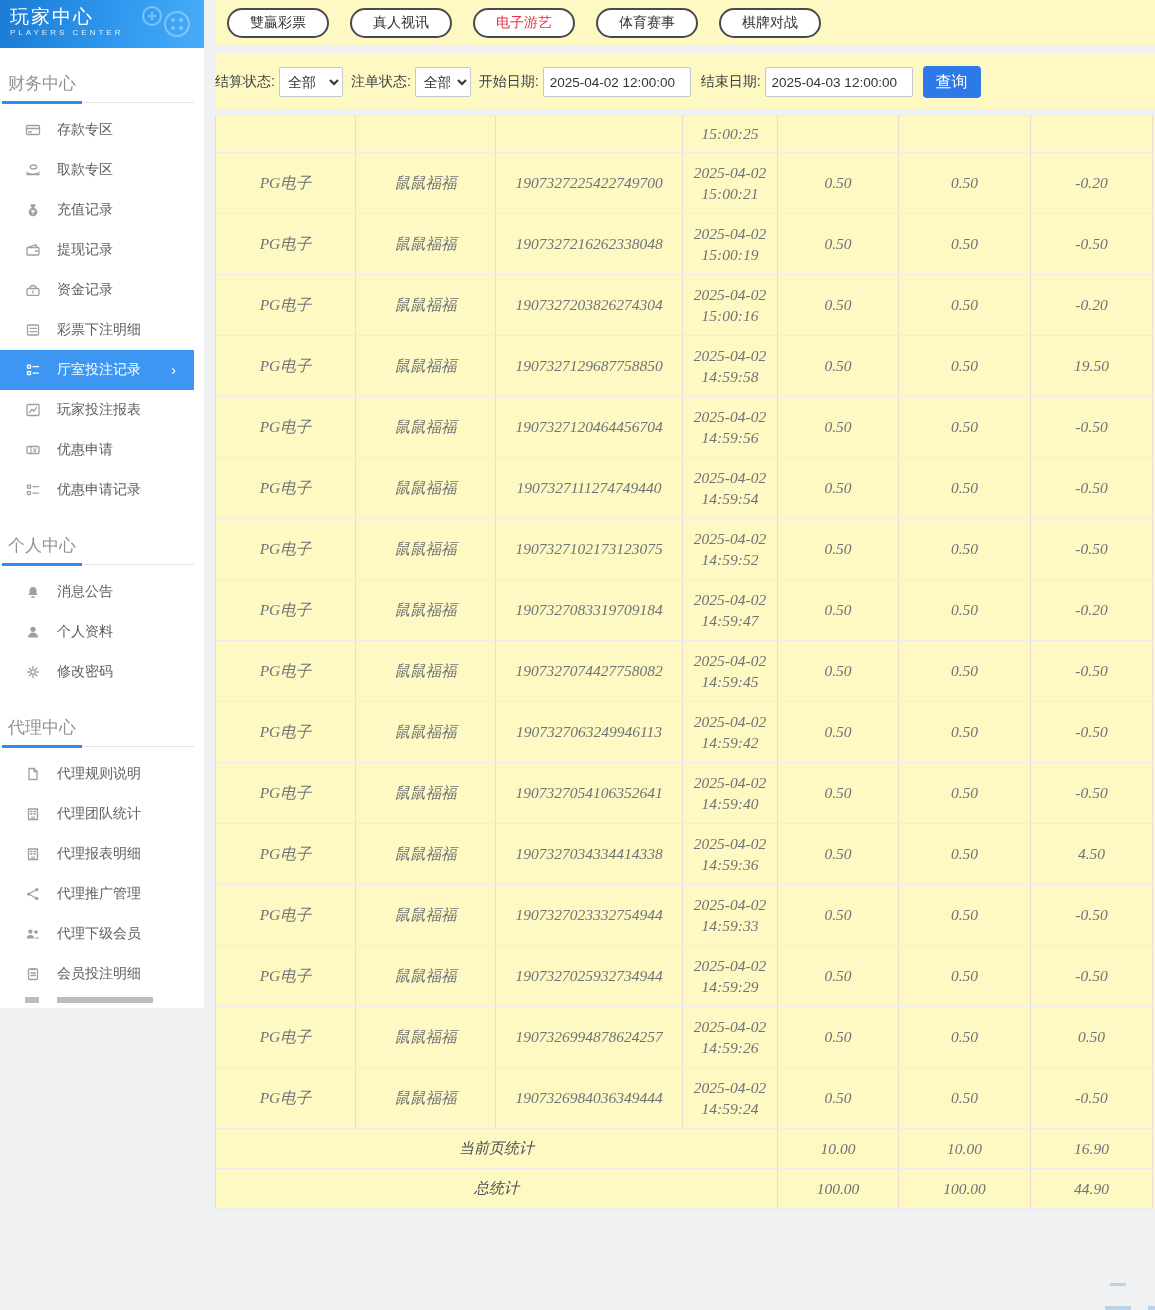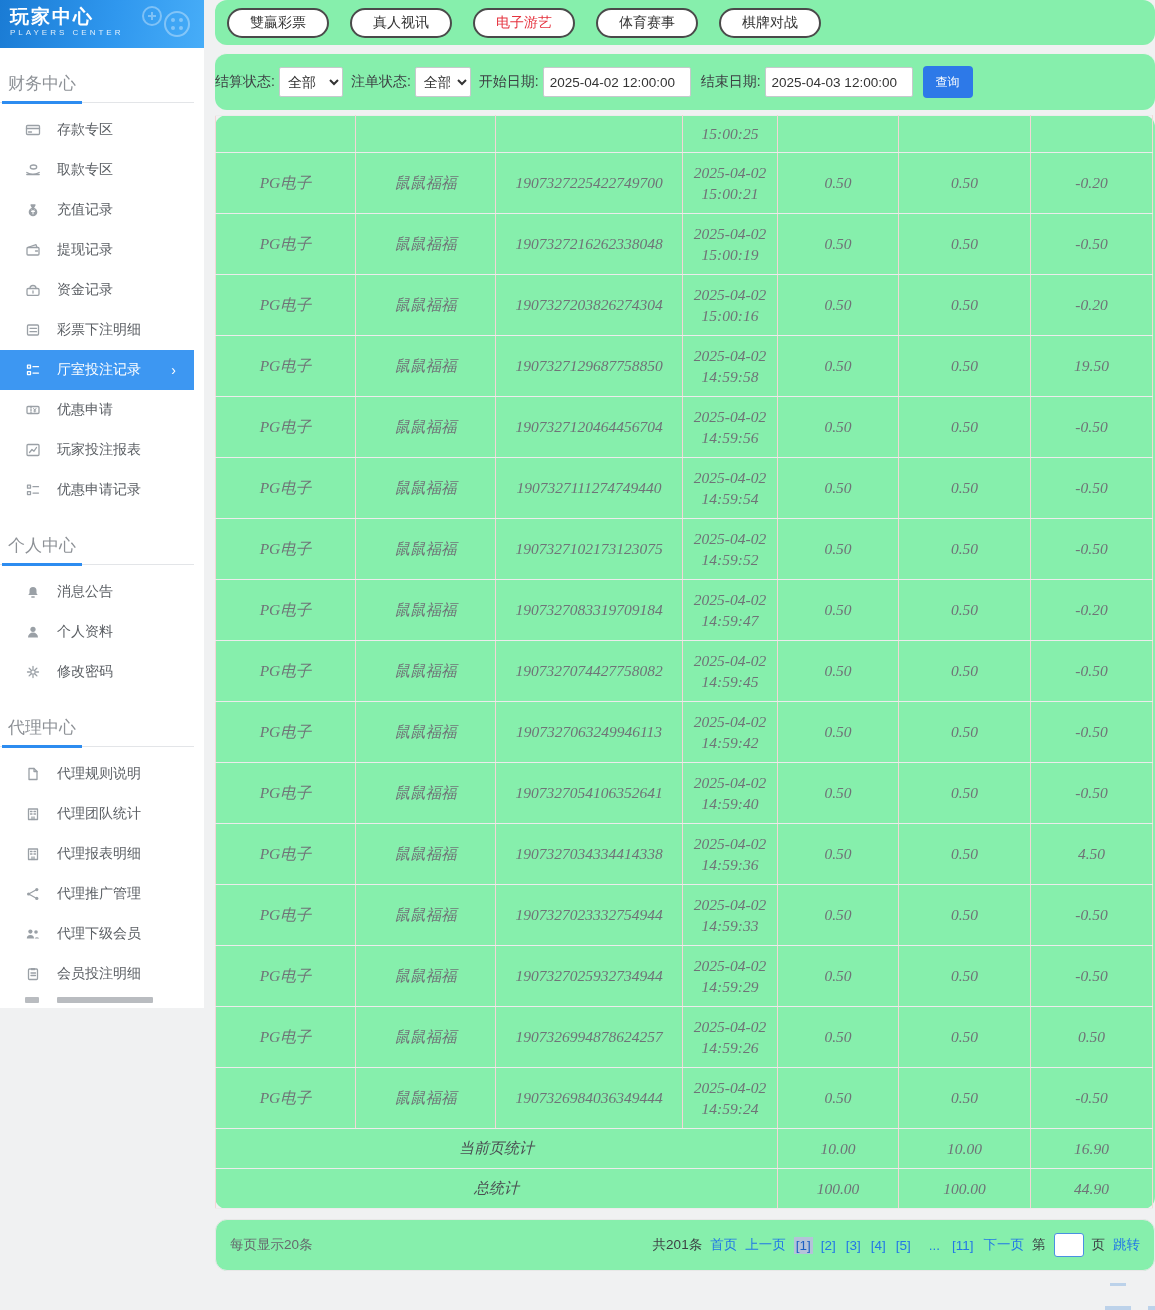--- a/index.html
+++ b/index.html
@@ -11,42 +11,42 @@
   
   .sidebar {
     position:absolute; left:0; top:0; width:204px; height:1008px;
     background:#ffffff; overflow:hidden;
   }
   .logo {
     height:48px; position:relative; overflow:hidden;
     background:linear-gradient(100deg,#1a7bd4 0%,#2f97ee 55%,#47adf8 100%);
     color:#fff; padding:6px 0 0 10px;
   }
-  .logo-title { font-size:19px; font-weight:bold; letter-spacing:2px; line-height:22px; }
+  .logo-title { font-size:19px; font-weight:normal; letter-spacing:2px; line-height:22px; }
   .logo-sub { font-size:8px; letter-spacing:3px; color:rgba(255,255,255,.85); }
   .logo-art { position:absolute; right:8px; top:2px; opacity:.35; }
   .side-section { margin-top:14px; }
   .side-sec-head { padding:10px 16px 6px 8px; font-size:17px; color:#8d9196; }
   .side-sec-rule { position:relative; height:3px; margin-bottom:6px; }
   .side-sec-rule .gray { position:absolute; left:0; right:10px; top:1px; height:1px; background:#e3e5e8; }
   .side-sec-rule .blue { position:absolute; left:2px; top:0; width:80px; height:3px; background:#2d8cf0; }
   .side-item {
     height:40px; display:flex; align-items:center; cursor:pointer;
     color:#5a5e63; font-size:14px; position:relative;
   }
   .side-item .ic { width:16px; height:16px; margin:0 16px 0 25px; color:#9aa0a6; flex:0 0 16px; }
   .side-item .ic svg { width:16px; height:16px; display:block; }
   .side-item.active { background:#3d97f2; color:#fff; width:194px; }
   .side-item.active .ic { color:#fff; }
   .side-item .chev { position:absolute; right:18px; font-size:14px; color:#fff; }
   .side-item.partial { height:12px; overflow:hidden; align-items:flex-start; }
   .smudge { background:#b9bcc0; height:6px; border-radius:1px; margin-top:3px; }
   
   .content { position:absolute; left:215px; top:0; width:940px; }
-  .panel { background:#86efac;border-radius:12px; }
+  .panel { background:#fef9c3; }
   .tabbar { height:45px; padding:8px 0 0 12px; display:flex; gap:21px; }
   .tab-pill {
     height:30px; padding:0 21px; border:2px solid #4a4a4a; border-radius:16px;
     background:#fff; font-size:14px; color:#333; display:flex; align-items:center;
     cursor:pointer; white-space:nowrap; font-family:inherit;
   }
   .tab-pill.active { color:#e5333f; }
   .filterbar {
     margin-top:8px; height:57px; display:flex; align-items:center;
     font-size:14px; color:#3c3f43; border-top:1px solid #f0f0f0;
@@ -56,21 +56,21 @@
     height:30px; border:1px solid #c6c9cc; border-radius:2px; background:#fff;
     font-size:14px; color:#333; padding:0 4px; margin-right:8px; font-family:inherit;
   }
   .sel.w1 { width:64px; } .sel.w2 { width:56px; }
   .date-input {
     height:30px; width:148px; border:1px solid #c6c9cc; border-radius:2px;
     font-size:13.5px; color:#333; padding:0 6px; margin-right:10px; font-family:inherit;
   }
   .btn-query {
     height:32px; padding:0 13px; background:#2d79e8; color:#fff; border:none;
-    border-radius:4px; font-size:12px; cursor:pointer; font-family:inherit;
+    border-radius:4px; font-size:16px; cursor:pointer; font-family:inherit;
   }
   
   .table-wrap { margin-top:5px; }
   table.records { width:937px; border-collapse:collapse; table-layout:fixed;
     font-family:"Liberation Serif","DejaVu Serif",serif;font-style:italic; }
   table.records td {
     border-left:1px solid #f3d6d6; border-right:1px solid #f3d6d6;
     border-top:1px solid #ececec; border-bottom:1px solid #ececec;
     text-align:center; vertical-align:middle; font-size:15.5px; color:#6f7377;
     overflow:hidden; white-space:nowrap;
@@ -200,36 +200,36 @@
                 <line x1="8" y1="11.1" x2="13.5" y2="11.1"></line>
               </svg>
             </span>
     <span class="lbl">厅室投注记录</span>
   <span class="chev">›</span>
           </div>
 
   <div class="side-item">
     <span class="ic">
               <svg viewBox="0 0 16 16" fill="none" stroke="currentColor" stroke-width="1.3" stroke-linecap="round" stroke-linejoin="round">
+                <rect x="2" y="2.5" width="12" height="11" rx="1"></rect>
+                <polyline points="4.5,10.5 7,7.5 9,9.2 11.5,5.5"></polyline>
+              </svg>
+            </span>
+    <span class="lbl">玩家投注报表</span>
+  </div>
+
+  <div class="side-item">
+    <span class="ic">
+              <svg viewBox="0 0 16 16" fill="none" stroke="currentColor" stroke-width="1.3" stroke-linecap="round" stroke-linejoin="round">
                 <rect x="2" y="4.5" width="12" height="7" rx="1"></rect>
                 <line x1="6" y1="4.5" x2="6" y2="11.5" stroke-dasharray="1.5,1.5"></line>
                 <path d="M8.6 6.5 l1.2 1.6 1.2-1.6 M9.8 8.1 v2 M8.8 9 h2" stroke-width="1"></path>
               </svg>
             </span>
     <span class="lbl">优惠申请</span>
-  </div>
-
-  <div class="side-item">
-    <span class="ic">
-              <svg viewBox="0 0 16 16" fill="none" stroke="currentColor" stroke-width="1.3" stroke-linecap="round" stroke-linejoin="round">
-                <rect x="2" y="2.5" width="12" height="11" rx="1"></rect>
-                <polyline points="4.5,10.5 7,7.5 9,9.2 11.5,5.5"></polyline>
-              </svg>
-            </span>
-    <span class="lbl">玩家投注报表</span>
   </div>
 
   <div class="side-item">
     <span class="ic">
               <svg viewBox="0 0 16 16" fill="none" stroke="currentColor" stroke-width="1.3" stroke-linecap="round" stroke-linejoin="round">
                 <rect x="2.5" y="3.2" width="3" height="3"></rect>
                 <rect x="2.5" y="9.6" width="3" height="3"></rect>
                 <line x1="8" y1="4.7" x2="13.5" y2="4.7"></line>
                 <line x1="8" y1="11.1" x2="13.5" y2="11.1"></line>
               </svg>
@@ -641,33 +641,17 @@
   <tr class="sum">
     <td class="lab" colspan="4">总统计</td>
     <td>100.00</td>
     <td>100.00</td>
     <td>44.90</td>
   </tr>
 </tbody>
     </table>
   </div>
 
-  <div class="panel pager">
-    <div class="pager-left">每页显示20条</div>
-    <div class="pager-right">
-      <span>共201条</span>
-      <a class="pg-link">首页</a>
-      <a class="pg-link">上一页</a>
-      <span id="page-links"><a class="pg-page current" style="margin-right: 6px;">[1]</a><a class="pg-page" style="margin-right: 6px;">[2]</a><a class="pg-page" style="margin-right: 6px;">[3]</a><a class="pg-page" style="margin-right: 6px;">[4]</a><a class="pg-page" style="margin-right: 6px;">[5]</a></span>
-      <span class="pg-page">...</span>
-      <a class="pg-page">[11]</a>
-      <a class="pg-link">下一页</a>
-      <span>第</span>
-      <input class="pg-jump-input" value="" style="">
-      <span>页</span>
-      <a class="pg-link">跳转</a>
-    </div>
-  </div>
 </div>
 
 <div class="corner-bit" style="left:1110px; top:1283px; width:16px; height:3px;"></div>
 <div class="corner-bit" style="left:1105px; top:1306px; width:26px; height:4px;"></div>
 <div class="corner-bit" style="left:1148px; top:1306px; width:7px; height:4px;"></div>
 
 </body></html>

